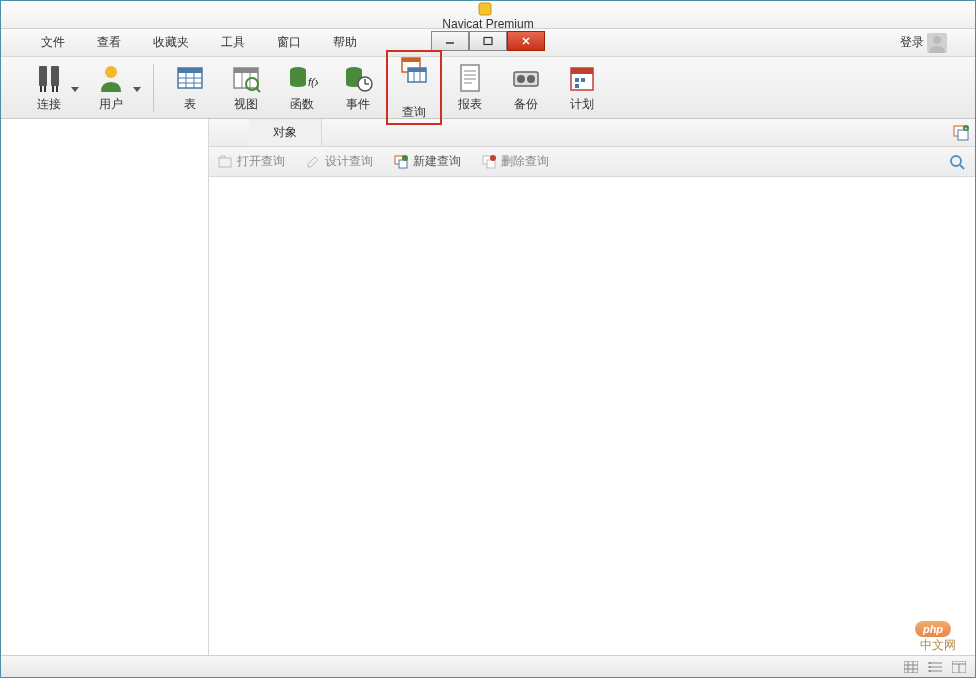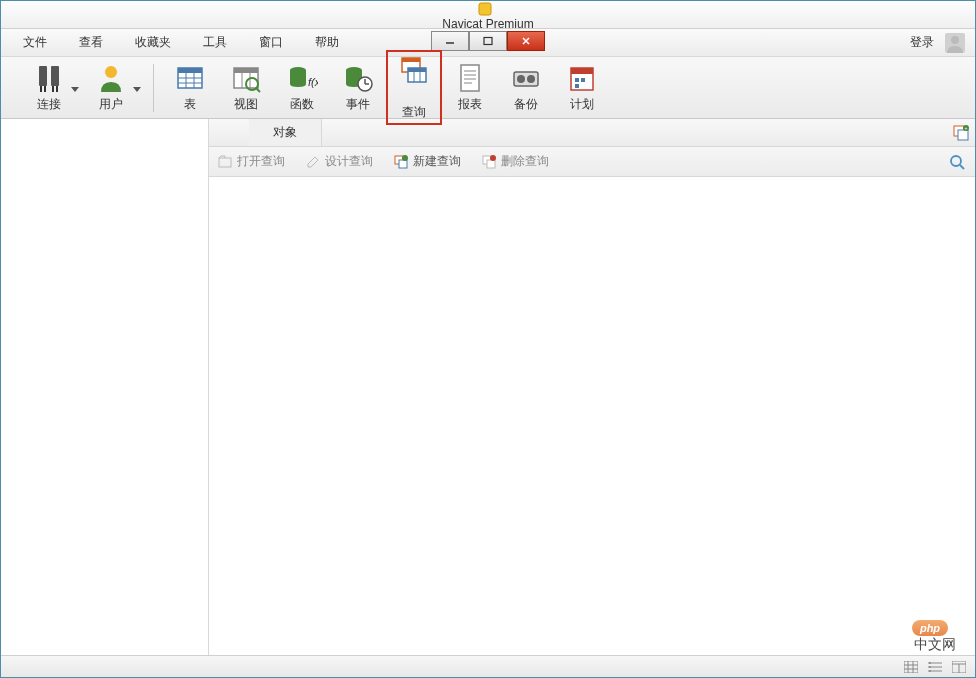--- a/index.html
+++ b/index.html
@@ -6,24 +6,24 @@
     body { background: #fff; width: 976px; height: 678px; overflow: hidden; border: 1px solid #4a90a4; }
     
     .titlebar { height: 28px; background: linear-gradient(to bottom, #fdfdfd, #f0f0f0); border-bottom: 1px solid #d0d0d0; display: flex; align-items: center; padding: 0 4px; flex-direction: column; }
     .titlebar-icon { width: 16px; height: 16px; margin-right: 6px; display: inline-flex; align-items: center; justify-content: center; }
     .titlebar-text { font-size: 12px; color: #333; flex: 1; }
     .window-controls { display: flex; gap: 0; }
     .win-btn { width: 38px; height: 20px; border: 1px solid #888; background: linear-gradient(to bottom, #f8f8f8, #e0e0e0); display: flex; align-items: center; justify-content: center; cursor: pointer; }
     .win-btn.close { background: linear-gradient(to bottom, #e86850, #c83018); border-color: #a02000; }
     .win-btn svg { width: 12px; height: 10px; }
     
-    .menubar { height: 28px; background: linear-gradient(to bottom, #fafafa, #ececec); border-bottom: 1px solid #d8d8d8; display: flex; align-items: center; padding: 0 6px; }
+    .menubar { height: 28px; background: linear-gradient(to bottom, #fafafa, #ececec); border-bottom: 1px solid #d8d8d8; display: flex; align-items: center; padding: 0 24px; }
     .menu-item { padding: 4px 16px; font-size: 12px; color: #333; cursor: pointer; }
     .menu-spacer { flex: 1; }
-    .login-area { display: flex; align-items: center; gap: 11px; padding-right: 4px; }
+    .login-area { display: flex; align-items: center; gap: 3px; padding-right: 4px; }
     .avatar-icon { width: 20px; height: 20px; background: #d0d0d0; border-radius: 2px; }
     
     .toolbar { height: 62px; background: linear-gradient(to bottom, #f8f8f8, #eaeaea); border-bottom: 1px solid #c8c8c8; display: flex; align-items: center; padding: 0 20px; gap: 0; }
     .tool-btn { display: flex; flex-direction: column; align-items: center; justify-content: center; min-width: 48px; padding: 4px 12px; cursor: pointer; position: relative; }
     .tool-btn.with-dropdown { padding-right: 18px; }
     .tool-icon { width: 32px; height: 32px; display: flex; align-items: center; justify-content: center; }
     .tool-label { font-size: 12px; color: #333; margin-top: 2px; }
     .tool-sep { width: 1px; height: 48px; background: #c8c8c8; margin: 0 8px; }
     .tool-btn.highlighted { border: 2px solid #d03020; padding: 2px 10px; gap: 16px; }
     .dropdown-arrow { position: absolute; right: 4px; top: 50%; transform: translateY(-50%); }
@@ -43,21 +43,21 @@
     .action-spacer { flex: 1; }
     .search-icon-btn { width: 20px; height: 20px; cursor: pointer; display: flex; align-items: center; justify-content: center; }
     
     .content-body { flex: 1; background: #fff; }
     
     .statusbar { height: 22px; background: linear-gradient(to bottom, #f6f6f6, #e8e8e8); border-top: 1px solid #d0d0d0; display: flex; align-items: center; justify-content: flex-end; padding: 0 6px; gap: 4px; }
     .view-btn { width: 20px; height: 16px; cursor: pointer; display: flex; align-items: center; justify-content: center; border: 1px solid transparent; }
     
     .watermark { position: absolute; right: 20px; bottom: 24px; display: flex; align-items: center; opacity: 0.75; pointer-events: none; flex-direction: column; }
     .watermark-badge { background: linear-gradient(to bottom, #f09040, #e06010); color: #fff; font-size: 11px; font-weight: bold; padding: 2px 8px; border-radius: 10px; font-style: italic; }
-    .watermark-text { font-size: 14px; color: #000000; margin-left: 10px; font-weight: 500; }
+    .watermark-text { font-size: 12px; color: #a16207; margin-left: 10px; font-weight: 500; }
   </style>
 </head>
 <body>
 
 <div class="titlebar">
   <span class="titlebar-icon">
     <svg viewBox="0 0 16 16">
         <rect x="2" y="2" width="12" height="12" rx="2" fill="#f4c430" stroke="#d49400"></rect>
       </svg>
   </span>

